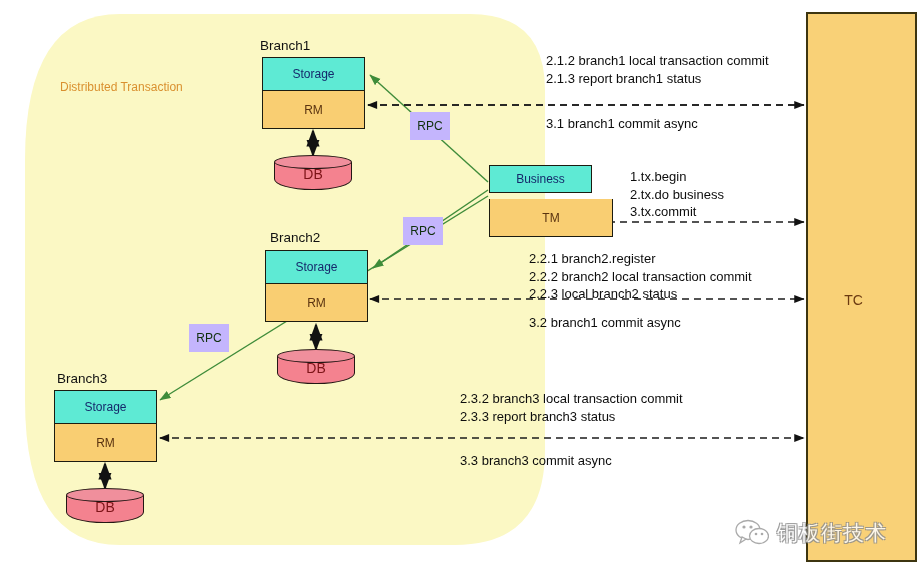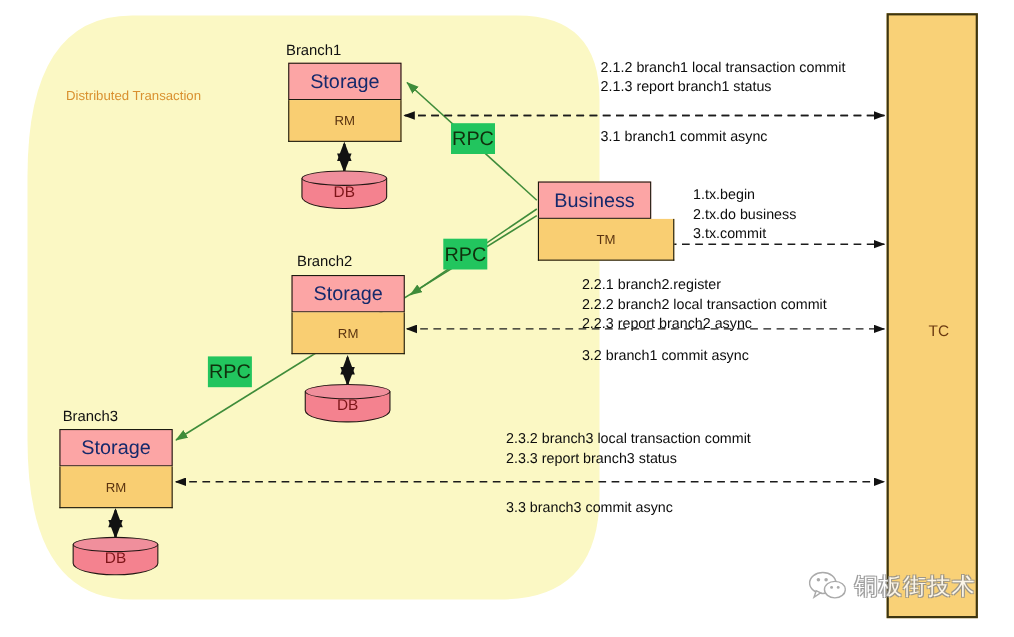--- a/index.html
+++ b/index.html
@@ -17,24 +17,24 @@
   }
   #svg-layer {
     position: absolute;
     left: 0; top: 0;
     width: 922px;
     height: 579px;
   }
   .storage-cell {
     position: absolute;
     box-sizing: border-box;
-    background: #fca5a5;
+    background: #5eead4;
     border: 1px solid #1b1b10;
     color: #15296b;
-    font-size: 18px;
+    font-size: 12px;
     display: flex;
     align-items: center;
     justify-content: center;
   }
   .rm-cell {
     position: absolute;
     box-sizing: border-box;
     background: #f9ce72;
     border: 1px solid #1b1b10;
     border-top: none;
@@ -85,34 +85,34 @@
     font-size: 14px;
     color: #7d1418;
   }
 
   
   .rpc {
     position: absolute;
     width: 40px;
     height: 28px;
     box-sizing: border-box;
-    background: #22c55e;
+    background: #c4b5fd;
     color: #10300c;
-    font-size: 18px;
+    font-size: 12px;
     display: flex;
     align-items: center;
     justify-content: center;
   }
 
   
   .tc-col {
     position: absolute;
     left: 806px;
     top: 12px;
-    width: 83px;
+    width: 111px;
     height: 550px;
     box-sizing: border-box;
     background: #f9d177;
     border: 2px solid #3d3510;
   }
   .tc-col .lbl {
     position: absolute;
     left: 0;
     top: 278px;
     width: 91px;
@@ -232,21 +232,21 @@
 
   <div class="branch-label" style="left:57px; top:371px;">Branch3</div>
   <div class="storage-cell" style="left:54px; top:390px; width:103px; height:34px;">Storage</div>
   <div class="rm-cell" style="left:54px; top:424px; width:103px; height:38px;">RM</div>
   <div class="db" style="left:66px; top:488px;">
     <div class="body"></div>
     <div class="top"></div>
     <div class="lbl">DB</div>
   </div>
 
-  <div class="storage-cell" style="left:489px; top:165px; width:103px; height:34px;">Business</div>
+  <div class="storage-cell" style="left:489px; top:165px; width:103px; height:28px;">Business</div>
   <div class="rm-cell" style="left:489px; top:199px; width:124px; height:38px;">TM</div>
 
   <div class="rpc" style="left:410px; top:112px;">RPC</div>
   <div class="rpc" style="left:403px; top:217px;">RPC</div>
   <div class="rpc" style="left:189px; top:324px;">RPC</div>
 
   <div class="tc-col">
     <div class="lbl">TC</div>
   </div>
 
@@ -258,21 +258,21 @@
 
   <div class="ann" style="left:630px; top:168px;">
     <div>1.tx.begin</div>
     <div>2.tx.do business</div>
     <div>3.tx.commit</div>
   </div>
 
   <div class="ann" style="left:529px; top:250px;">
     <div>2.2.1 branch2.register</div>
     <div>2.2.2 branch2 local transaction commit</div>
-    <div>2.2.3 report branch2 async</div>
+    <div>2.2.3 local branch2 status</div>
   </div>
   <div class="ann" style="left:529px; top:314px;">3.2 branch1 commit async</div>
 
   <div class="ann" style="left:460px; top:390px;">
     <div>2.3.2 branch3 local transaction commit</div>
     <div>2.3.3 report branch3 status</div>
   </div>
   <div class="ann" style="left:460px; top:452px;">3.3 branch3 commit async</div>
 
   <div class="watermark">

